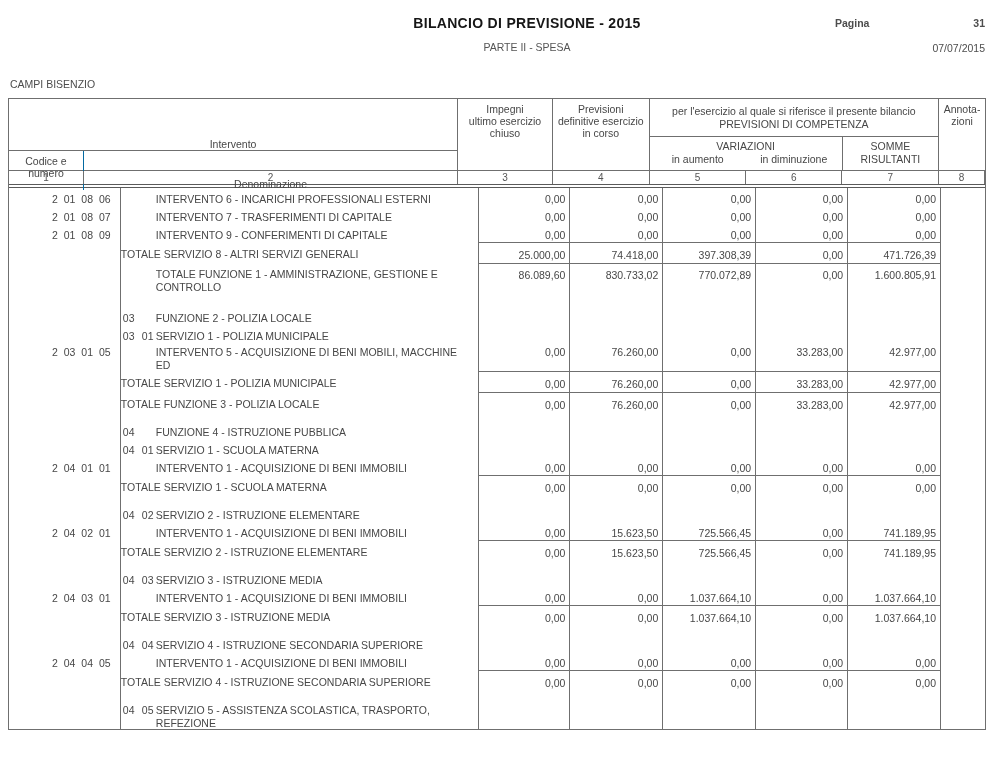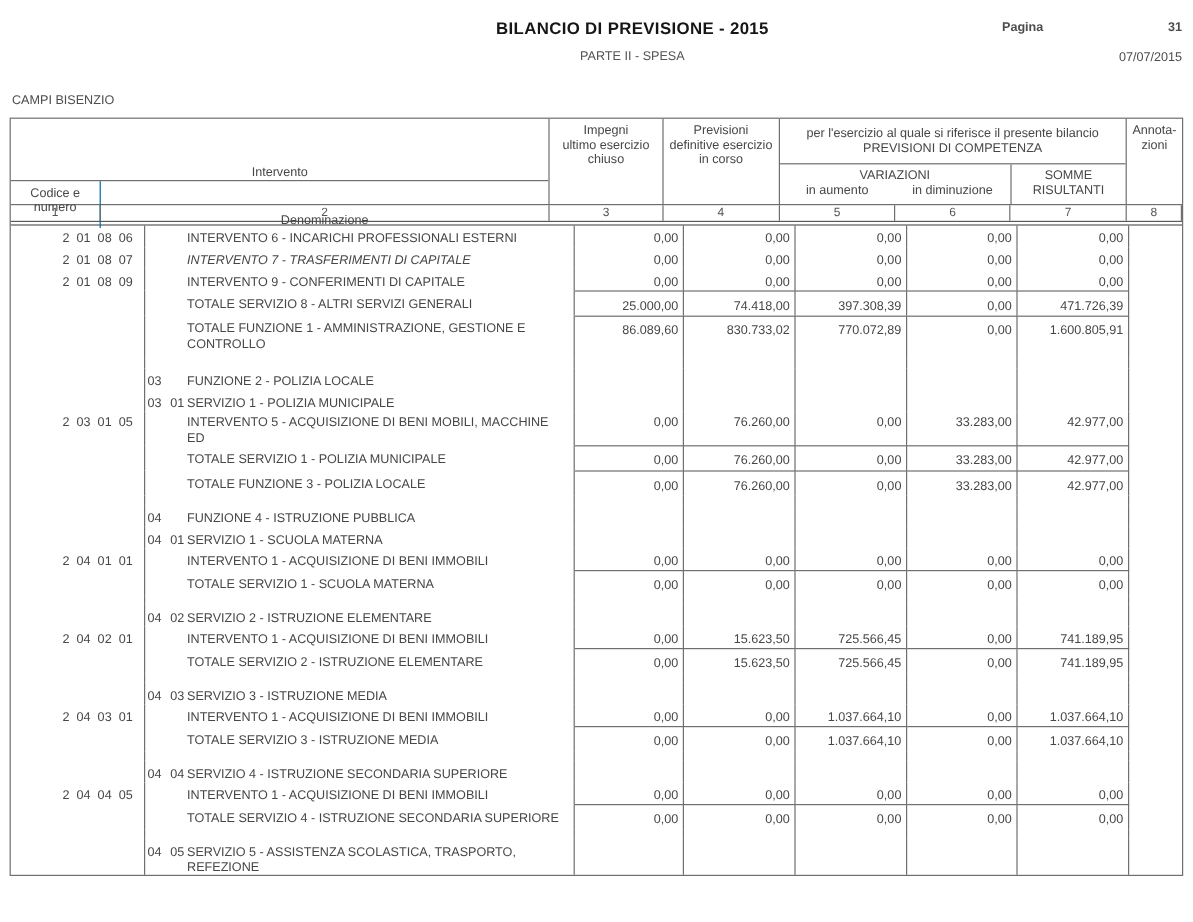--- a/index.html
+++ b/index.html
@@ -56,21 +56,21 @@
   .c8 { width:46px; border-right:none; }
   .cv { text-align:right; padding-right:4px; padding-top:5px; }
   .sub1 { width:21px; padding-left:2px; }
   .sub2 { width:14px; }
   .lbl { flex:1; padding-right:6px; line-height:12.5px; }
 
   .row.item  { height:18px; }
   .row.item2 { height:28px; }
   .row.item2 .c2, .row.item2 .cv, .row.item2 .c1 { padding-top:3px; }
   .row.total  { height:21px; }
-  .row.total .c2 { padding-top:6px; }
+  .row.total .c2 { padding-top:6px;flex-direction:column; }
   .row.total .cv { padding-top:6px; }
   .row.total2 { height:36px; }
   .row.total2 .c2, .row.total2 .cv { padding-top:5px; }
   .row.total .cv3, .row.total2 .cv3 { border-top:1px solid #6f6f6f; }
   .row.section  { height:18px; }
   .row.section2 { height:30px; }
   .row.gaprow { height:8px; }
 </style>
 </head>
 <body>
@@ -153,21 +153,21 @@
         <div class="cell cv c5">0,00</div>
         <div class="cell cv c6">0,00</div>
         <div class="cell cv c7">0,00</div>
         <div class="cell c8"></div>
       </div>
       <div class="row item">
         <div class="cell c1">2 01 08 07</div>
         <div class="cell c2">
           <div class="sub1"></div>
           <div class="sub2"></div>
-          <div class="lbl" style="white-space: pre-line; font-style: italic;">INTERVENTO 7 - TRASFERIMENTI DI CAPITALE</div>
+          <div class="lbl" style="white-space: pre-line;">INTERVENTO 7 - TRASFERIMENTI DI CAPITALE</div>
         </div>
         <div class="cell cv c3">0,00</div>
         <div class="cell cv c4">0,00</div>
         <div class="cell cv c5">0,00</div>
         <div class="cell cv c6">0,00</div>
         <div class="cell cv c7">0,00</div>
         <div class="cell c8"></div>
       </div>
       <div class="row item">
         <div class="cell c1">2 01 08 09</div>

